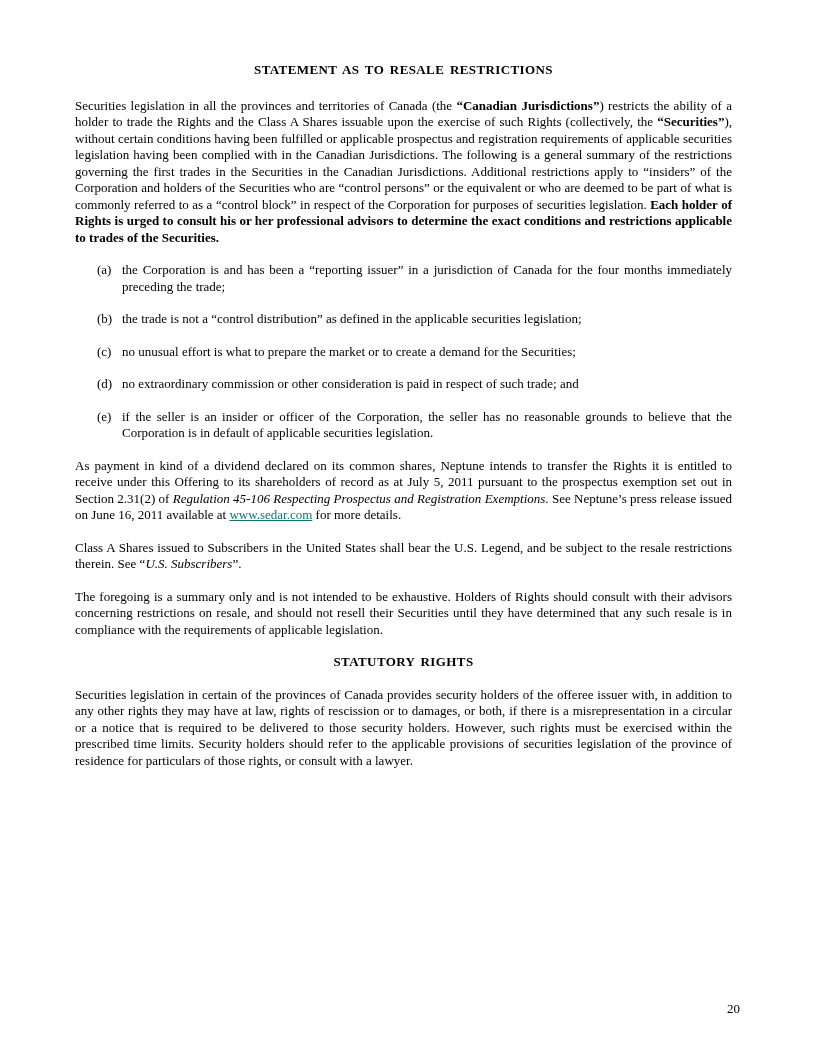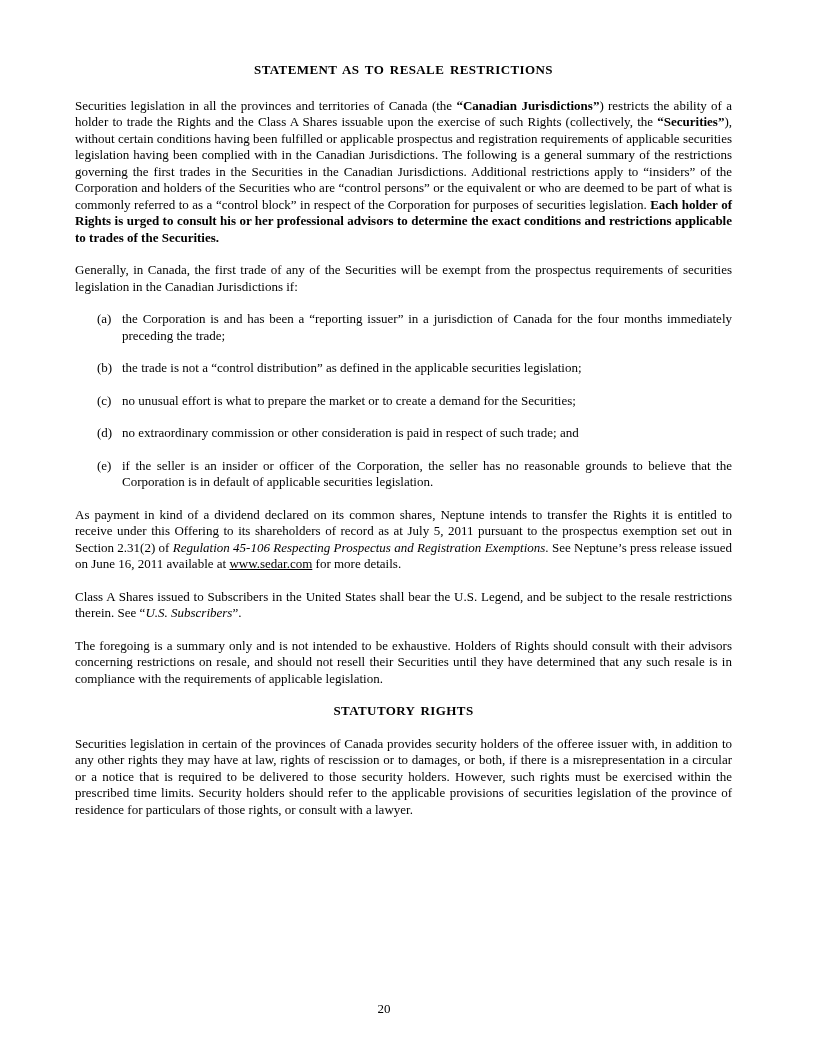--- a/index.html
+++ b/index.html
@@ -36,55 +36,54 @@
     margin-top: 3px;
     margin-bottom: 16px;
   }
   p.para {
     margin: 0 0 16px 0;
     text-align: justify;
   }
   .bold { font-weight: bold; }
   .italic { font-style: italic; }
   a.link {
-    color: #000000;
+    color: #0f766e;
     text-decoration: underline;
     cursor: pointer;
   }
   .list-item {
     display: flex;
     margin: 0 0 16px 22px;
   }
   .list-label {
     flex: 0 0 25px;
   }
   .list-text {
     flex: 1;
     text-align: justify;
   }
   .page-number {
     position: absolute;
     left: 8px;
     right: 0;
     top: 1001px;
-    text-align: center;
+    text-align: right;
     margin-left: 20px;
   }
 </style>
 </head>
 <body>
 
 <div class="page">
   <div class="content">
 
     <div class="heading">STATEMENT AS TO RESALE RESTRICTIONS</div>
 
     <p class="para"><span>Securities legislation in all the provinces and territories of Canada (the </span><span class="bold">“Canadian Jurisdictions”</span><span>) restricts the ability of a holder to trade the Rights and the Class A Shares issuable upon the exercise of such Rights (collectively, the </span><span class="bold">“Securities”</span><span>), without certain conditions having been fulfilled or applicable prospectus and registration requirements of applicable securities legislation having been complied with in the Canadian Jurisdictions. The following is a general summary of the restrictions governing the first trades in the Securities in the Canadian Jurisdictions. Additional restrictions apply to “insiders” of the Corporation and holders of the Securities who are “control persons” or the equivalent or who are deemed to be part of what is commonly referred to as a “control block” in respect of the Corporation for purposes of securities legislation. </span><span class="bold">Each holder of Rights is urged to consult his or her professional advisors to determine the exact conditions and restrictions applicable to trades of the Securities.</span></p>
 
-    <p class="para">Generally, in Canada, the first trade of any of the Securities will be exempt from the prospectus requirements of securities legislation in the Canadian Jurisdictions if:</p>
 
     <div class="list-item">
       <span class="list-label">(a)</span>
       <span class="list-text">the Corporation is and has been a “reporting issuer” in a jurisdiction of Canada for the four months immediately preceding the trade;</span>
     </div>
 
     <div class="list-item">
       <span class="list-label">(b)</span>
       <span class="list-text">the trade is not a “control distribution” as defined in the applicable securities legislation;</span>
     </div>

